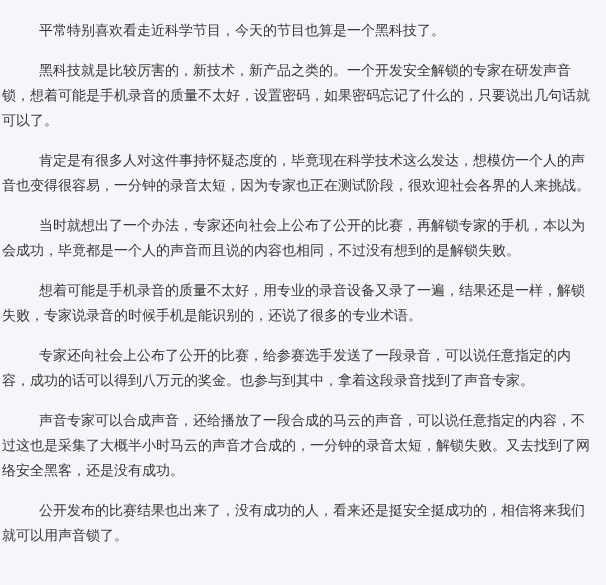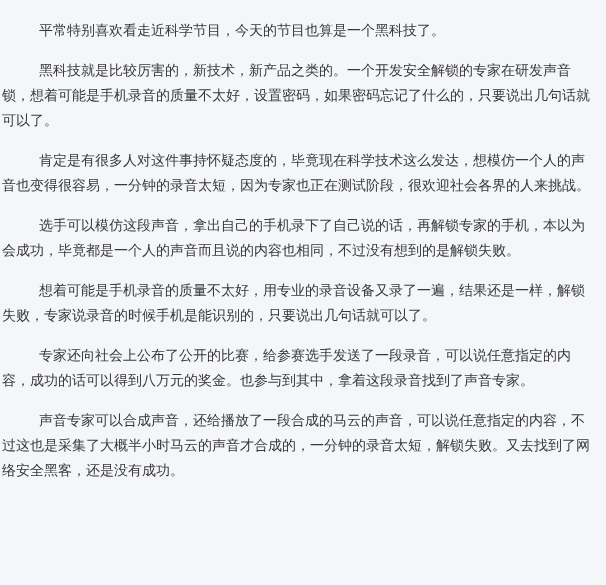--- a/index.html
+++ b/index.html
@@ -26,17 +26,18 @@
     word-break: break-all;
   }
 </style>
 </head>
 <body style="background-color: rgb(244, 246, 249); color: rgb(56, 56, 56);">
 
 <main class="article">
   <p class="para">平常特别喜欢看走近科学节目，今天的节目也算是一个黑科技了。</p>
   <p class="para">黑科技就是比较厉害的，新技术，新产品之类的。一个开发安全解锁的专家在研发声音锁，想着可能是手机录音的质量不太好，设置密码，如果密码忘记了什么的，只要说出几句话就可以了。</p>
   <p class="para">肯定是有很多人对这件事持怀疑态度的，毕竟现在科学技术这么发达，想模仿一个人的声音也变得很容易，一分钟的录音太短，因为专家也正在测试阶段，很欢迎社会各界的人来挑战。</p>
-  <p class="para">选手可以模仿这段声音，拿出自己的手机录下了自己说的话，再解锁专家的手机，本以为会成功，毕竟都是一个人的声音而且说的内容也相同，不过没有想到的是解锁失败。</p>
-  <p class="para">想着可能是手机录音的质量不太好，用专业的录音设备又录了一遍，结果还是一样，解锁失败，专家说录音的时候手机是能识别的，只要说出几句话就可以了。</p>
+  <p class="para">当时就想出了一个办法，专家还向社会上公布了公开的比赛，再解锁专家的手机，本以为会成功，毕竟都是一个人的声音而且说的内容也相同，不过没有想到的是解锁失败。</p>
+  <p class="para">想着可能是手机录音的质量不太好，用专业的录音设备又录了一遍，结果还是一样，解锁失败，专家说录音的时候手机是能识别的，还说了很多的专业术语。</p>
   <p class="para">专家还向社会上公布了公开的比赛，给参赛选手发送了一段录音，可以说任意指定的内容，成功的话可以得到八万元的奖金。也参与到其中，拿着这段录音找到了声音专家。</p>
   <p class="para">声音专家可以合成声音，还给播放了一段合成的马云的声音，可以说任意指定的内容，不过这也是采集了大概半小时马云的声音才合成的，一分钟的录音太短，解锁失败。又去找到了网络安全黑客，还是没有成功。</p>
+  <p class="para">公开发布的比赛结果也出来了，没有成功的人，看来还是挺安全挺成功的，相信将来我们就可以用声音锁了。</p>
 </main>
 
 </body></html>

